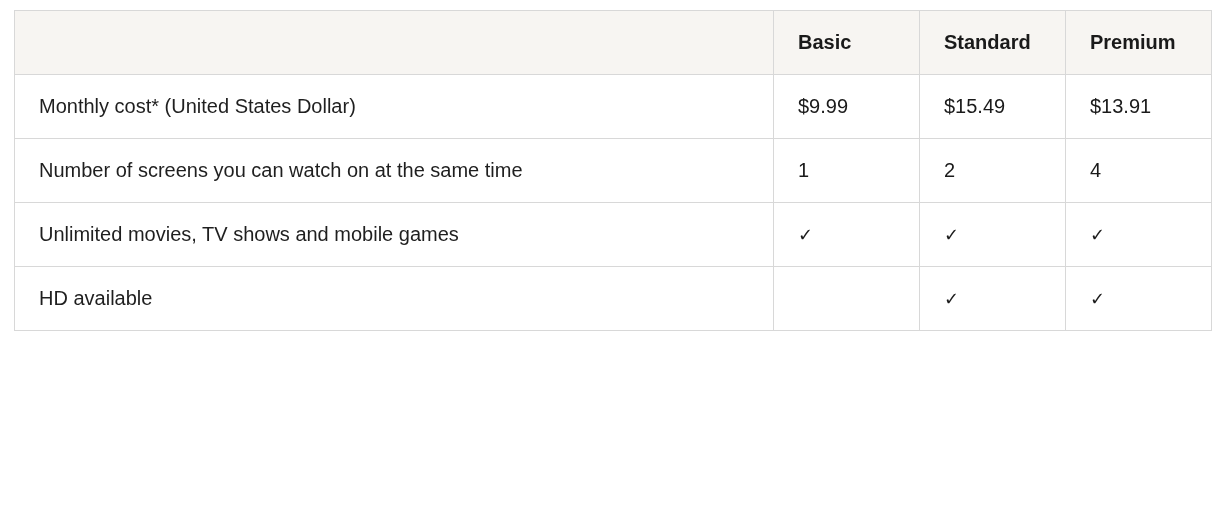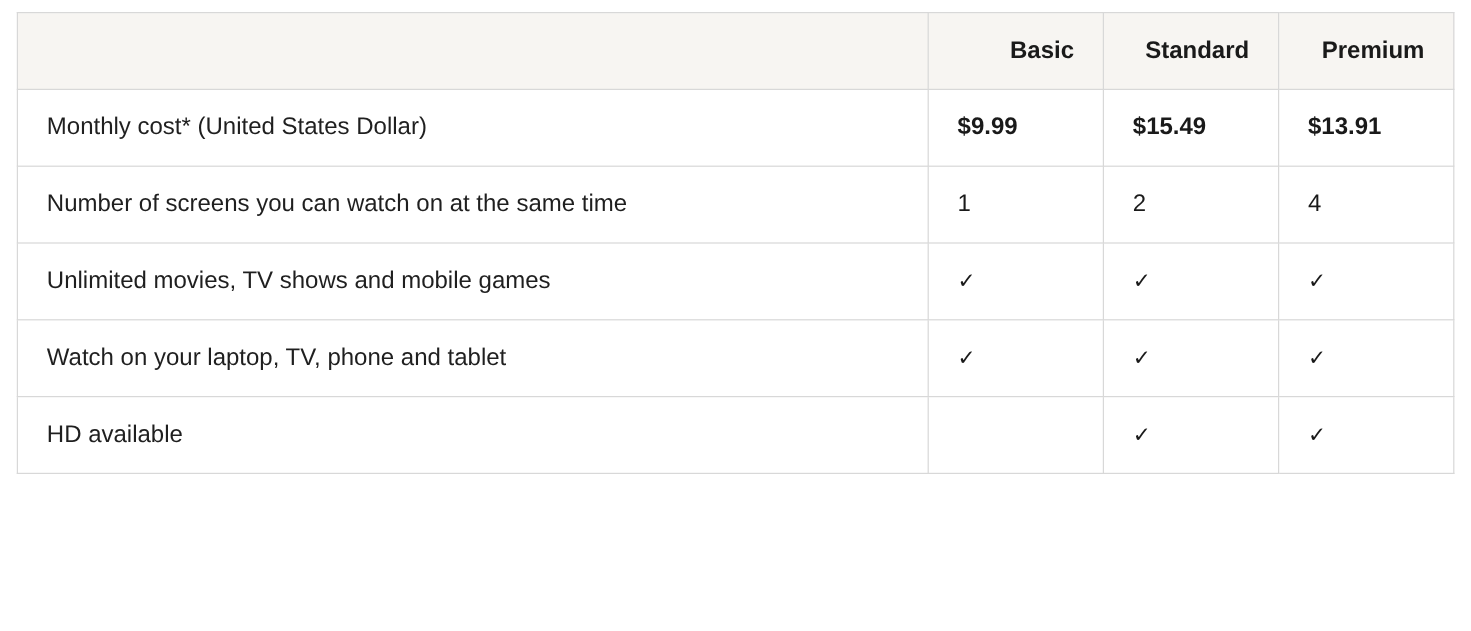--- a/index.html
+++ b/index.html
@@ -27,24 +27,23 @@
     }
     thead th {
       background: #f7f5f2;
       font-weight: 700;
     }
     thead th.feature-head {
       background: #f7f5f2;
     }
     thead th.plan-head {
       width: 146px;
-      text-align: right;
     }
     .price-row td.plan-cell {
-      font-weight: 700;
+      font-weight: 400;
     }
     .plan-cell {
       width: 146px;
     }
     a.link {
       color: #e50914;
       text-decoration: none;
     }
     .check {
       font-size: 18px;
@@ -80,25 +79,19 @@
         <td class="plan-cell">2</td>
         <td class="plan-cell">4</td>
       </tr>
       <tr>
         <td class="feature-cell">Unlimited movies, TV shows and mobile games</td>
         <td class="plan-cell"><span class="check">✓</span></td>
         <td class="plan-cell"><span class="check">✓</span></td>
         <td class="plan-cell"><span class="check">✓</span></td>
       </tr>
       <tr>
-        <td class="feature-cell">Watch on your laptop, TV, phone and tablet</td>
-        <td class="plan-cell"><span class="check">✓</span></td>
-        <td class="plan-cell"><span class="check">✓</span></td>
-        <td class="plan-cell"><span class="check">✓</span></td>
-      </tr>
-      <tr>
         <td class="feature-cell">HD available</td>
         <td class="plan-cell"></td>
         <td class="plan-cell"><span class="check">✓</span></td>
         <td class="plan-cell"><span class="check">✓</span></td>
       </tr>
     </tbody>
 </table>
 
 </body></html>

